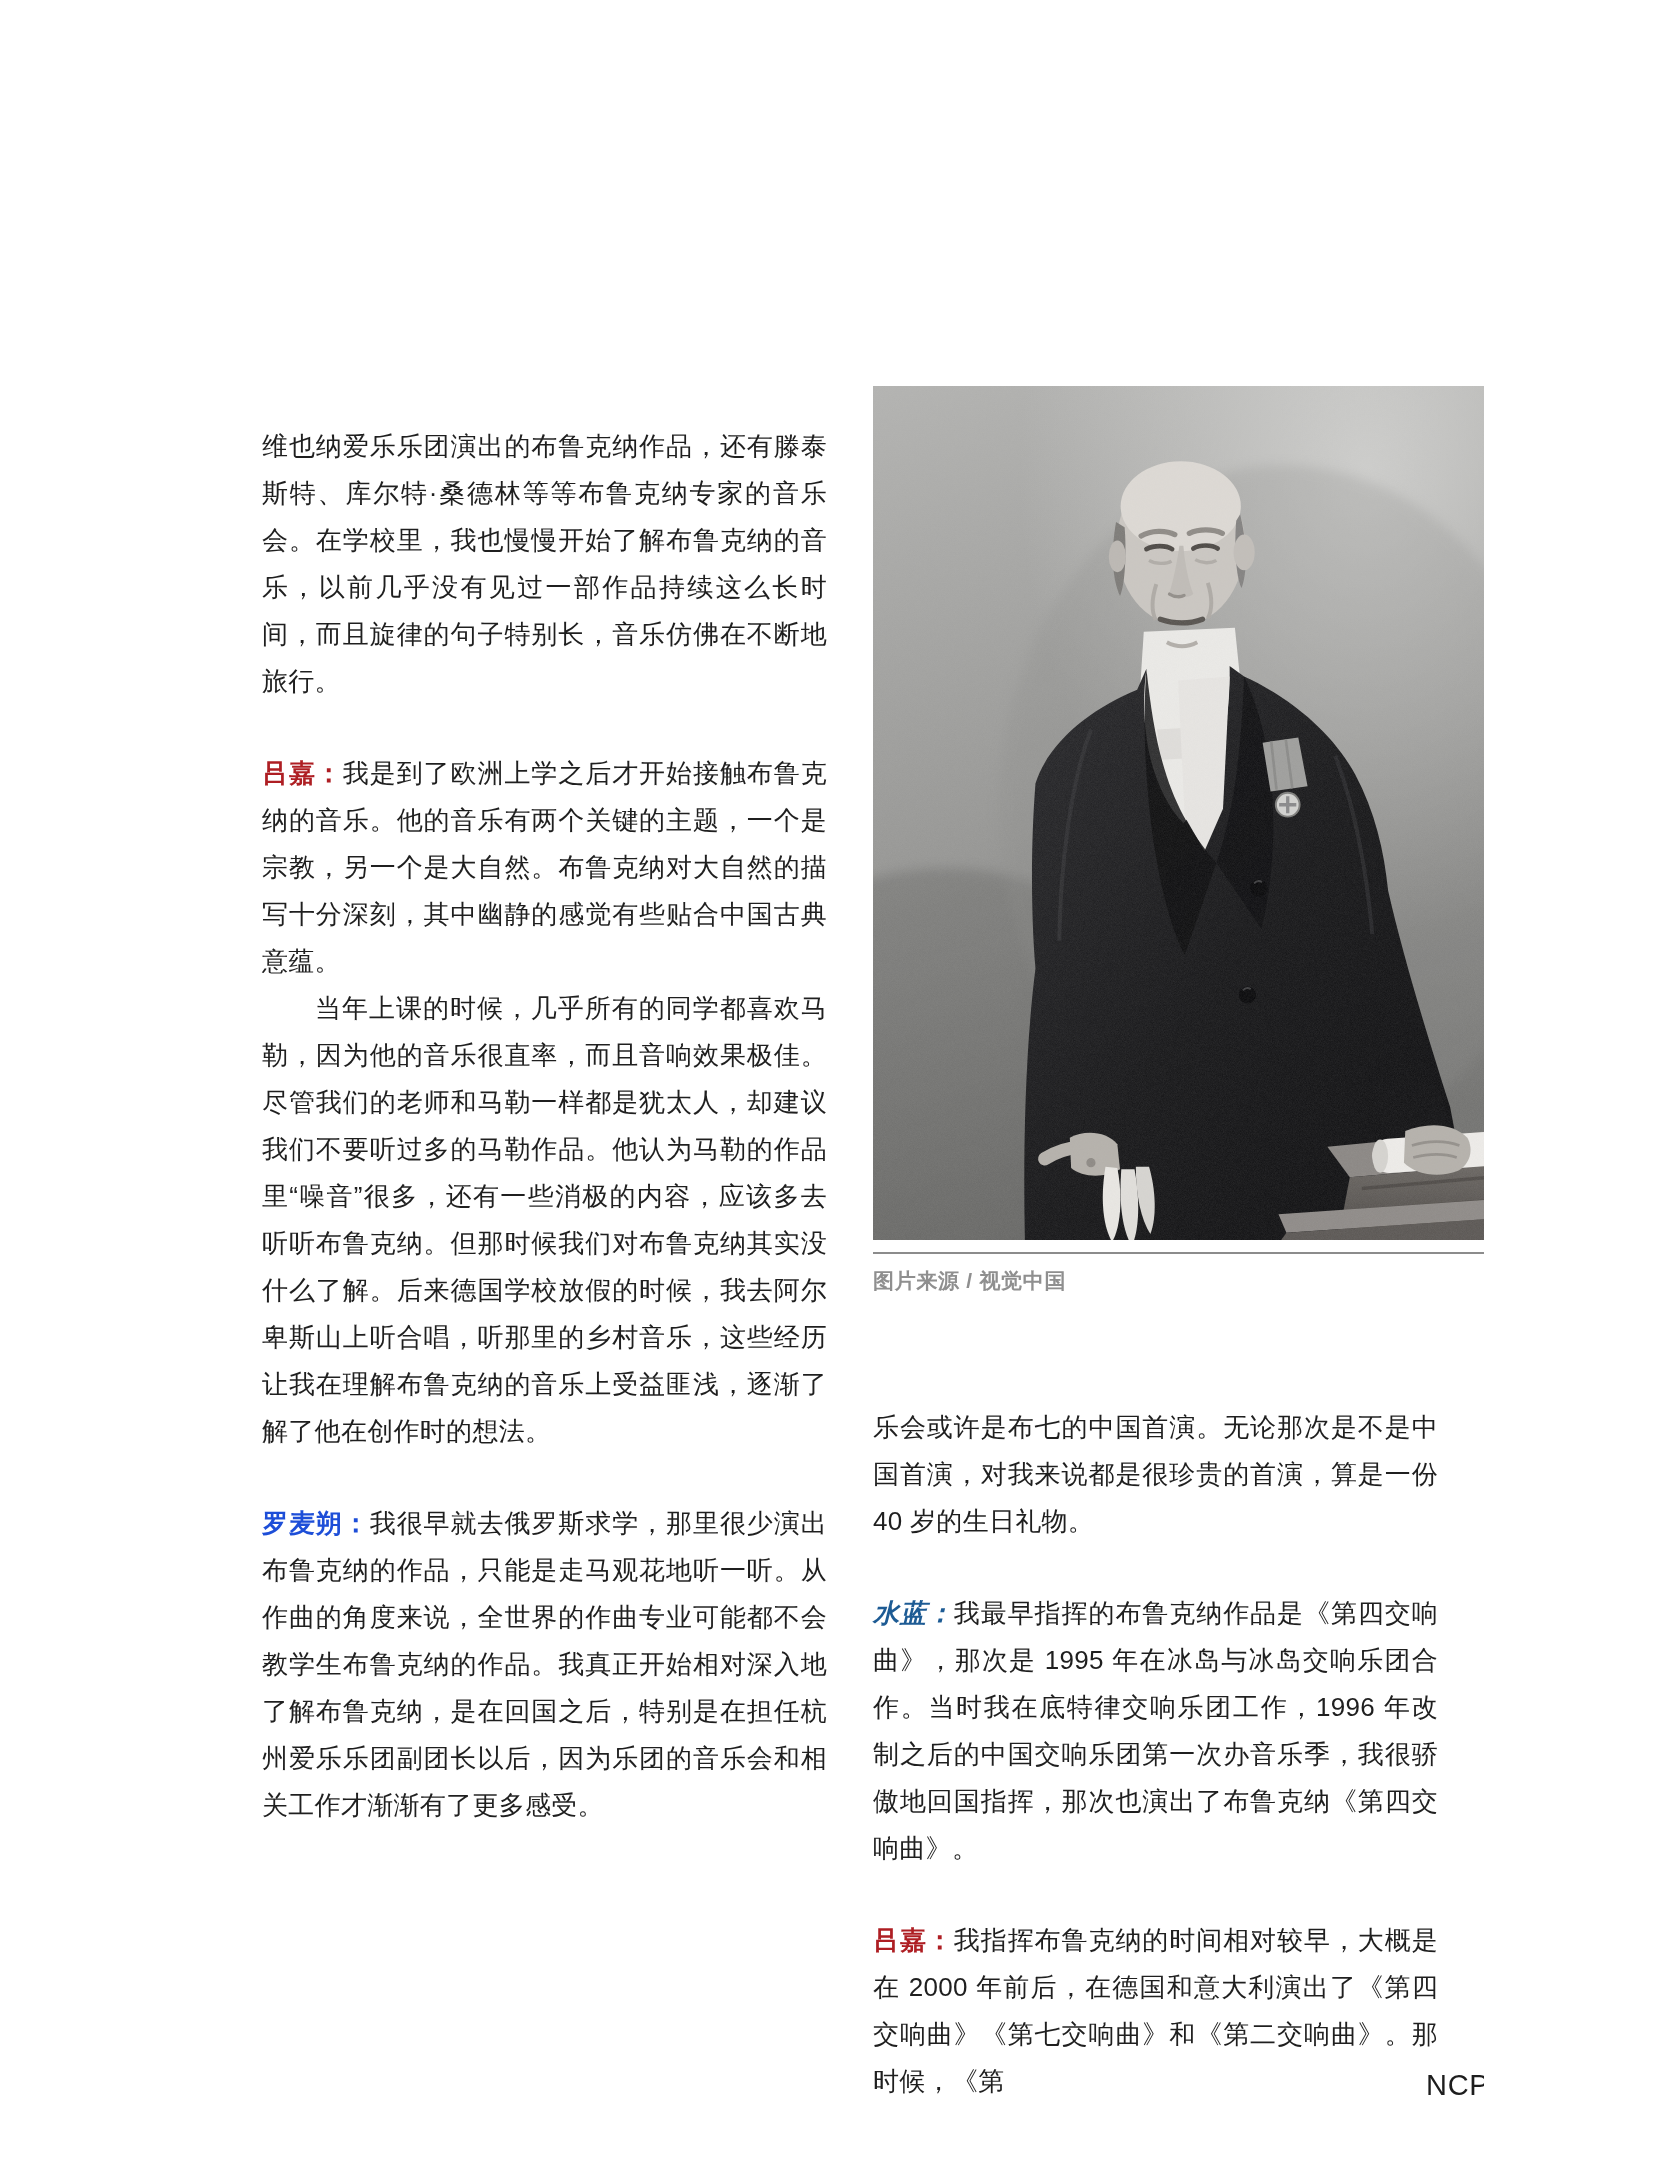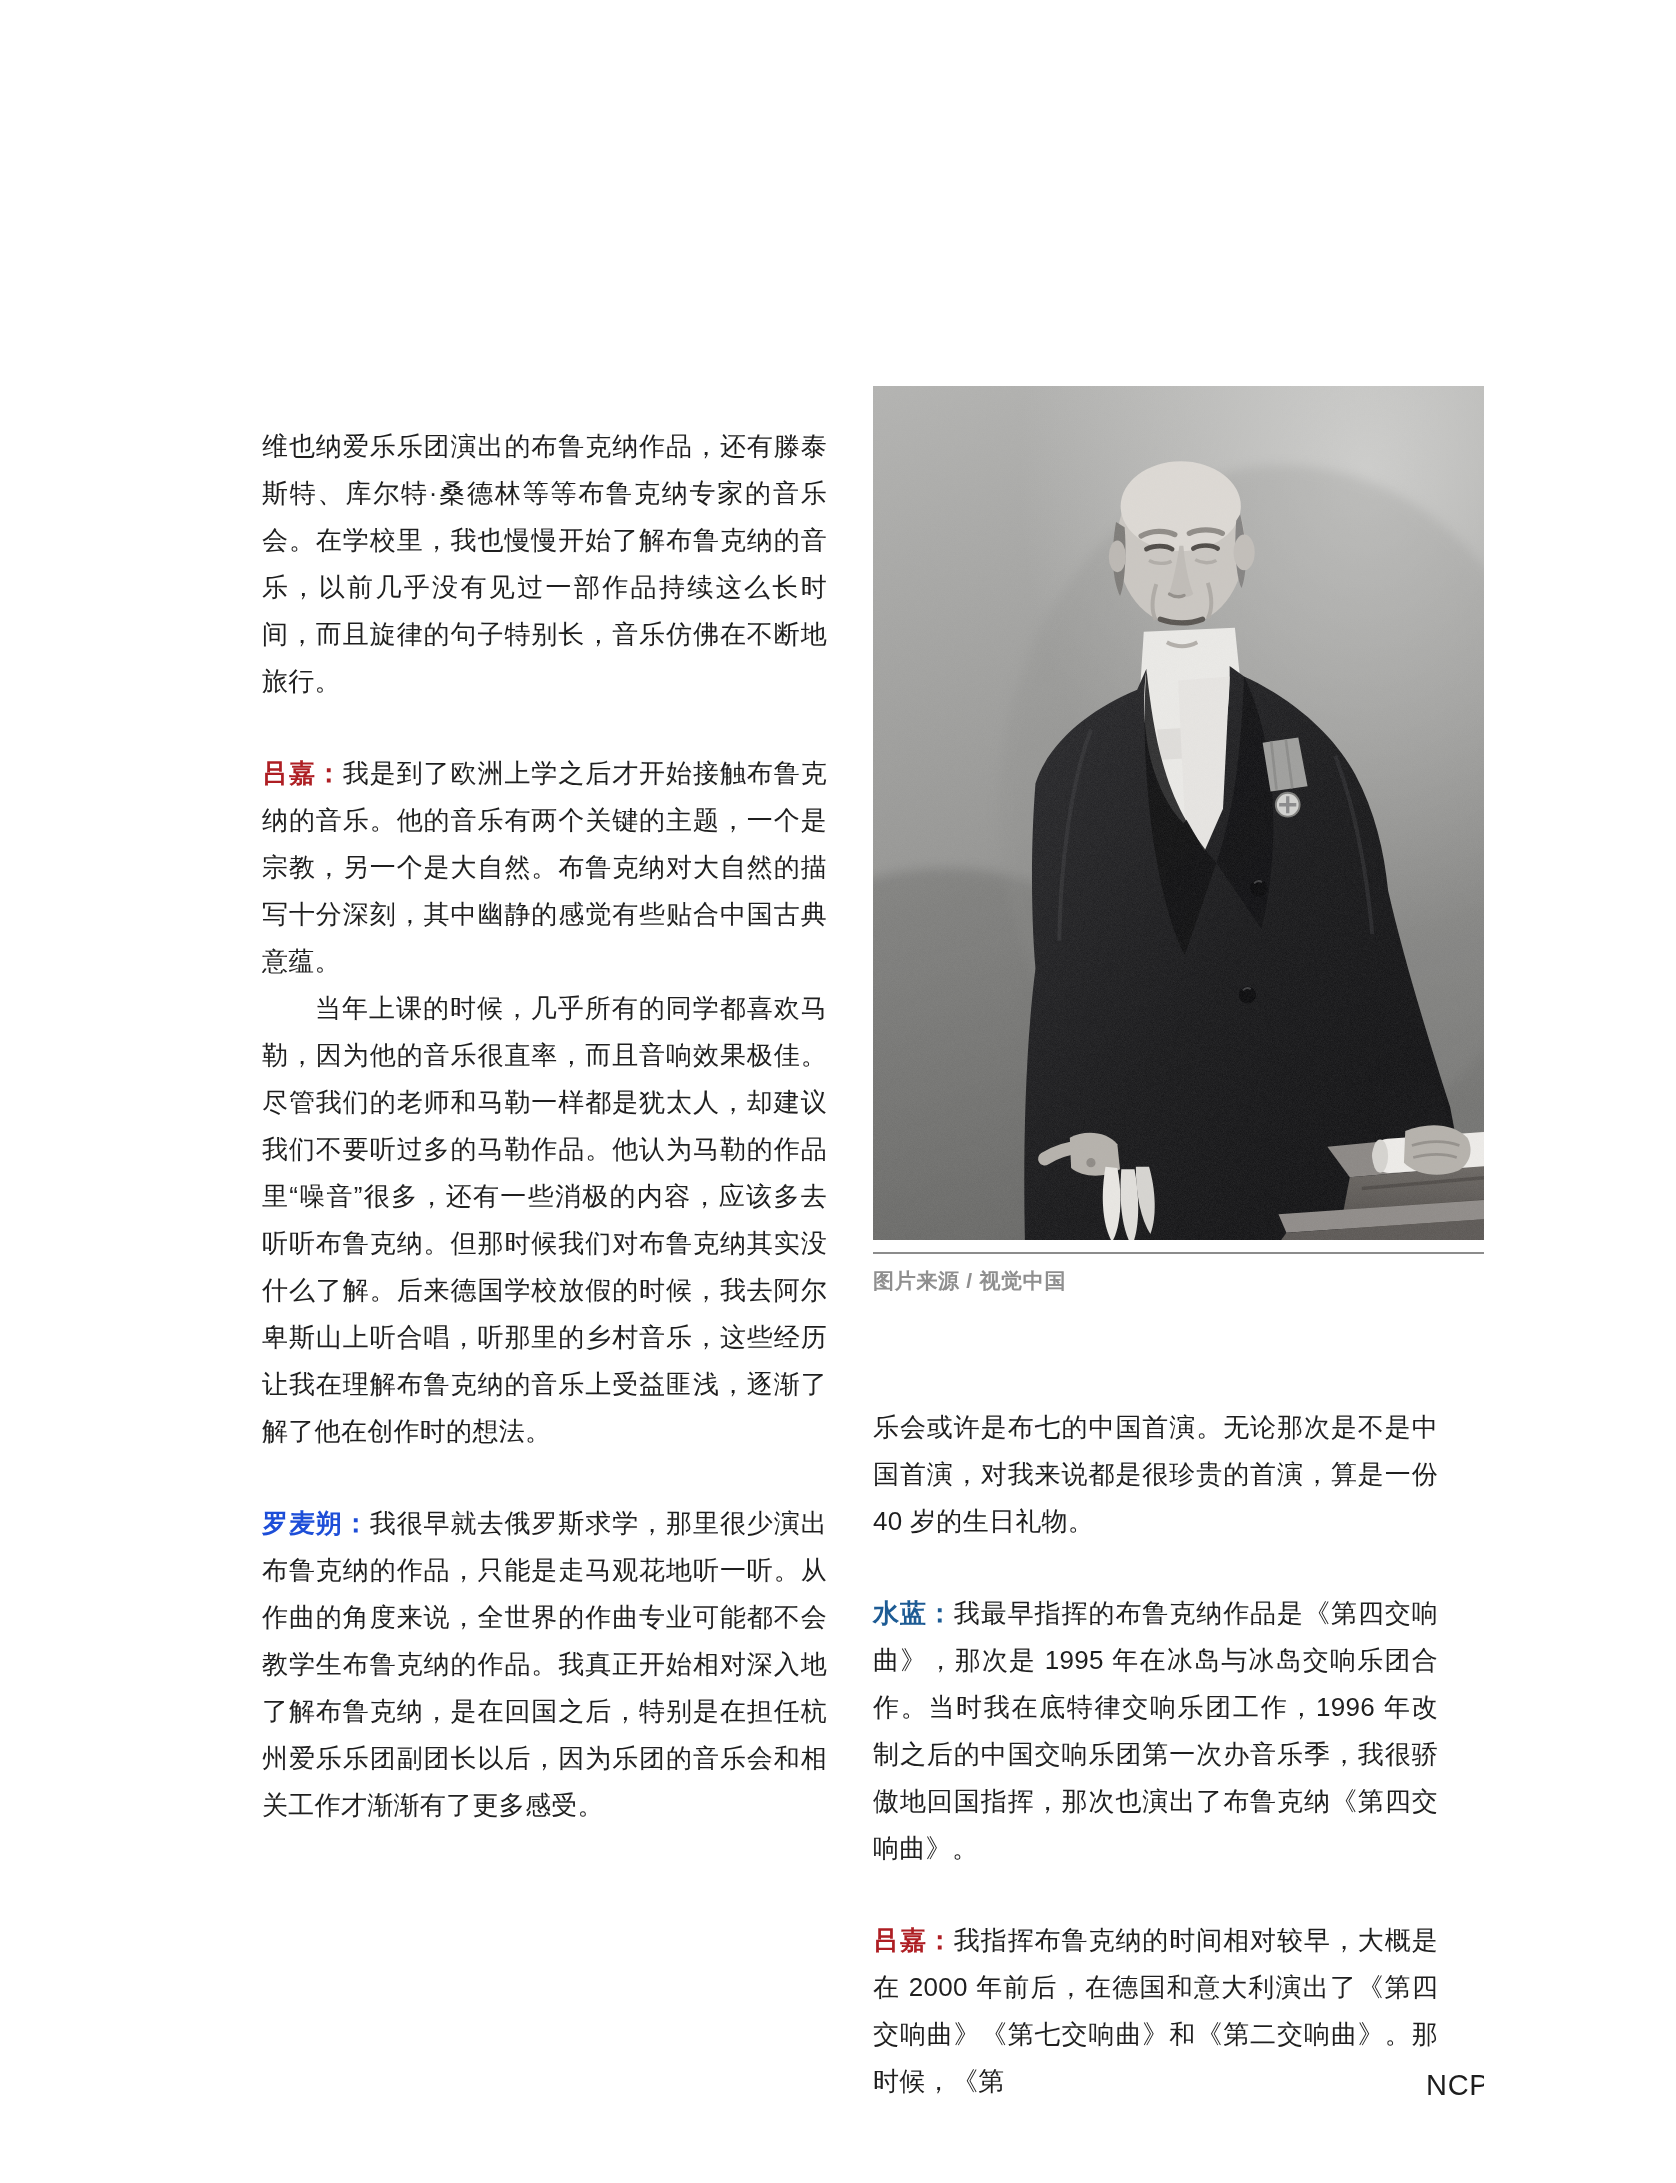--- a/index.html
+++ b/index.html
@@ -193,21 +193,21 @@
   </div>
 
   <div class="photo-rule"></div>
   <div class="photo-caption">图片来源 / 视觉中国</div>
 
   <div class="col col-right-text">
     <p class="para">
       <span>乐会或许是布七的中国首演。无论那次是不是中国首演，对我来说都是很珍贵的首演，算是一份 40 岁的生日礼物。</span>
     </p>
     <p class="para">
-      <span class="speaker" style="color: rgb(29, 91, 148);">水蓝：</span><span>我最早指挥的布鲁克纳作品是《第四交响曲》，那次是 1995 年在冰岛与冰岛交响乐团合作。当时我在底特律交响乐团工作，1996 年改制之后的中国交响乐团第一次办音乐季，我很骄傲地回国指挥，那次也演出了布鲁克纳《第四交响曲》。</span>
+      <span class="speaker" style="color: rgb(29, 91, 148); font-style: italic;">水蓝：</span><span>我最早指挥的布鲁克纳作品是《第四交响曲》，那次是 1995 年在冰岛与冰岛交响乐团合作。当时我在底特律交响乐团工作，1996 年改制之后的中国交响乐团第一次办音乐季，我很骄傲地回国指挥，那次也演出了布鲁克纳《第四交响曲》。</span>
     </p>
     <p class="para">
       <span class="speaker" style="color: rgb(174, 30, 35);">吕嘉：</span><span>我指挥布鲁克纳的时间相对较早，大概是在 2000 年前后，在德国和意大利演出了《第四交响曲》《第七交响曲》和《第二交响曲》。那时候，《第</span>
     </p>
   </div>
 
   <div class="footer">
     <span>NCPA</span>
     <span>25</span>
   </div>

